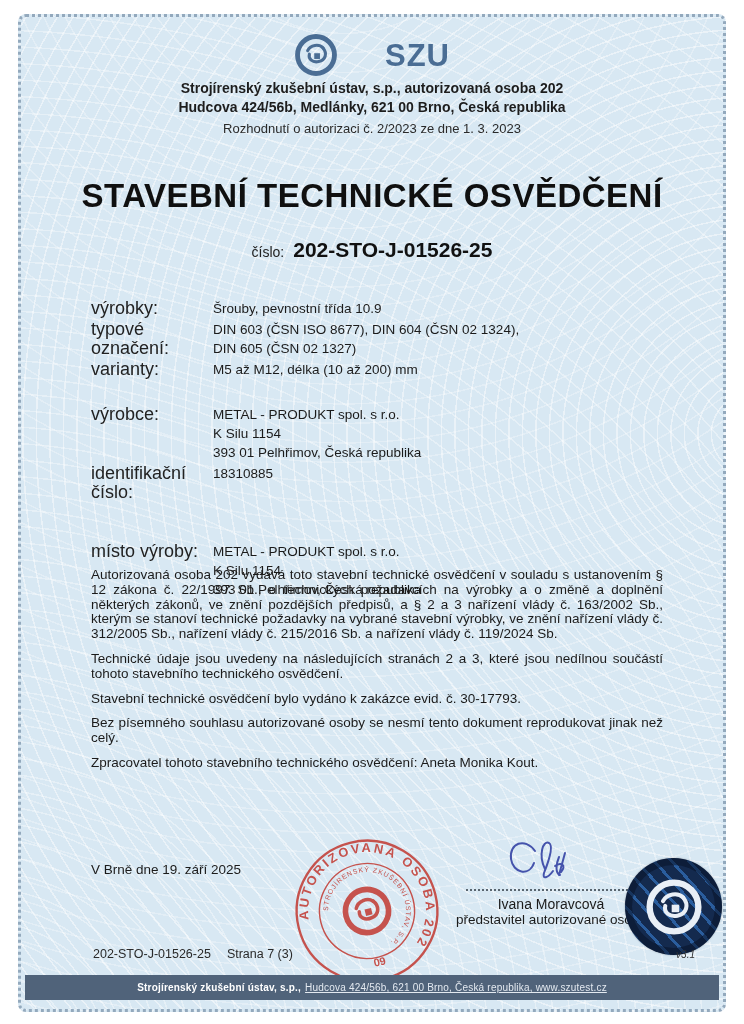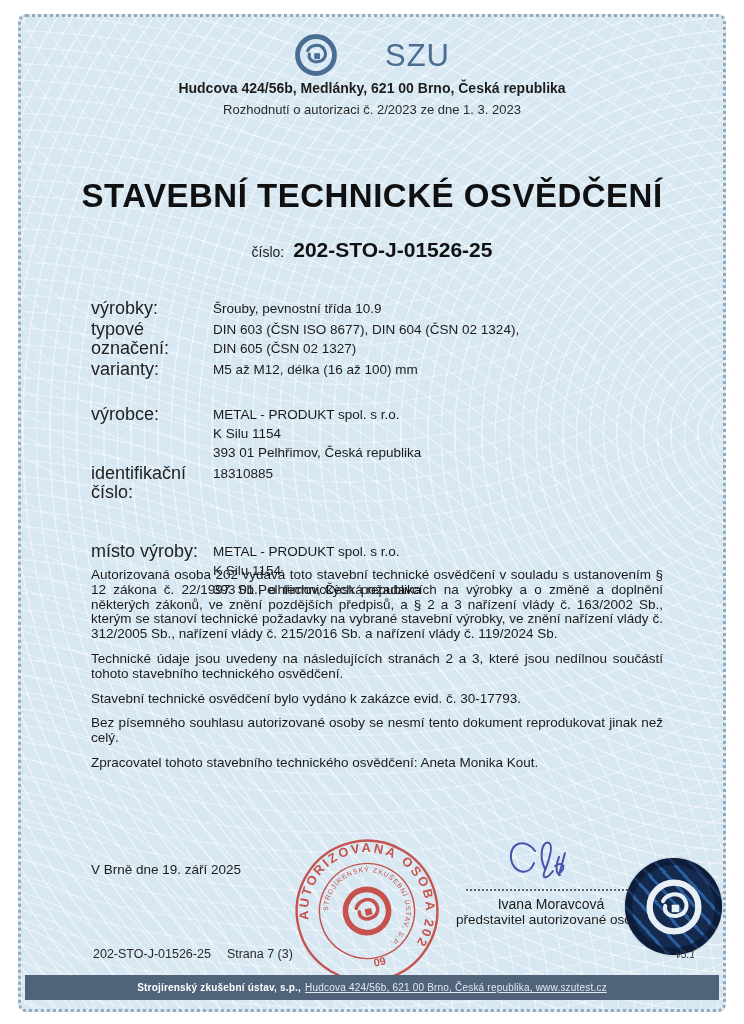--- a/index.html
+++ b/index.html
@@ -13,21 +13,21 @@
     background-image:
       repeating-radial-gradient(circle at 104% 42%, rgba(255,255,255,0) 0 12px, rgba(255,255,255,0.45) 12px 13.5px),
       repeating-radial-gradient(circle at -6% 106%, rgba(255,255,255,0) 0 15px, rgba(255,255,255,0.35) 15px 16.5px),
       repeating-radial-gradient(circle at 46% -14%, rgba(255,255,255,0) 0 18px, rgba(255,255,255,0.28) 18px 19.5px);
   }
 
   
   .header { position:absolute; top:14px; left:0; width:100%; text-align:center; }
   .logo-row { display:flex; align-items:center; justify-content:center; gap:8px; height:48px; color:#4a6d94; }
   .logo-row svg { display:block; }
-  .logo-text { position:relative; font-size:31px; font-weight:400; letter-spacing:1px; color:#4a6d94; line-height:1;margin-left:39px; }
+  .logo-text { position:relative; font-size:31px; font-weight:700; letter-spacing:1px; color:#4a6d94; line-height:1;margin-left:39px; }
   .org-line { font-size:14px; font-weight:bold; line-height:19px; color:#1d1d1d; }
   .auth-line { font-size:13px; margin-top:4px; color:#2a2a2a; }
 
   
   .title { position:absolute; top:160px; left:0; width:100%; text-align:center; font-size:33px; font-weight:bold; letter-spacing:0.5px; color:#101010; }
   .number-line { position:absolute; top:221px; left:0; width:100%; text-align:center; }
   .number-label { font-size:14px; color:#222; margin-right:9px; }
   .number-value { font-size:21px; font-weight:bold; color:#111; }
 
   
@@ -86,20 +86,21 @@
   <div class="cert">
 
     <div class="header">
       <div class="logo-row">
         <svg width="44" height="44" viewBox="0 0 100 100">
             <use href="#szu-glyph"></use>
           </svg>
         <span class="logo-text">SZU</span>
 
       </div>
+      <div class="org-line">Strojírenský zkušební ústav, s.p., autorizovaná osoba 202</div>
       <div class="org-line">Hudcova 424/56b, Medlánky, 621 00 Brno, Česká republika</div>
       <div class="auth-line">Rozhodnutí o autorizaci č. 2/2023 ze dne 1. 3. 2023</div>
     </div>
 
     <div class="title">STAVEBNÍ TECHNICKÉ OSVĚDČENÍ</div>
 
     <div class="number-line">
       <span class="number-label">číslo:</span><span class="number-value">202-STO-J-01526-25</span>
     </div>
 
@@ -113,21 +114,21 @@
       <div class="frow">
         <div class="flabel">typové označení:</div>
         <div class="fvalue">
           <div>DIN 603 (ČSN ISO 8677), DIN 604 (ČSN 02 1324),</div>
           <div>DIN 605 (ČSN 02 1327)</div>
         </div>
       </div>
       <div class="frow">
         <div class="flabel">varianty:</div>
         <div class="fvalue">
-            <div>M5 až M12, délka (16 až 100) mm</div>
+            <div>M5 až M12, délka (10 až 200) mm</div>
           </div>
       </div>
       <div class="frow gap-md">
         <div class="flabel">výrobce:</div>
         <div class="fvalue">
           <div>METAL - PRODUKT spol. s r.o.</div>
           <div>K Silu 1154</div>
           <div>393 01 Pelhřimov, Česká republika</div>
         </div>
       </div>

